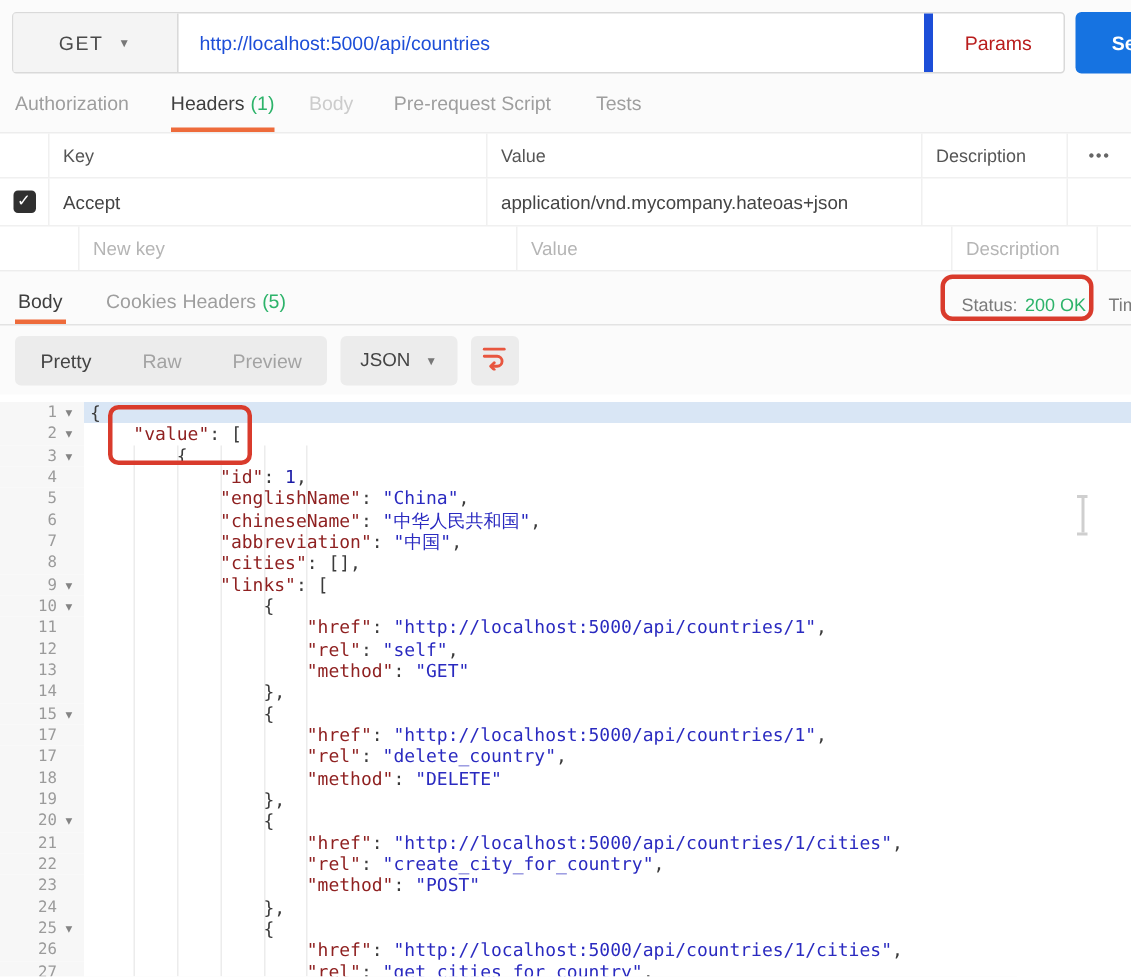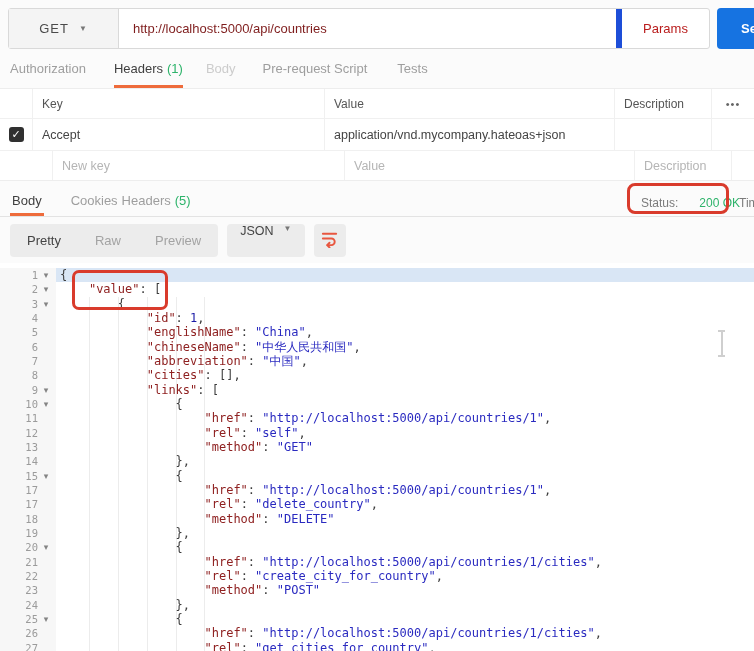--- a/index.html
+++ b/index.html
@@ -18,21 +18,21 @@
     display:flex; border:1px solid #d9d9d9; border-radius:3px; background:#fff;
   }
   .method-box {
     width:110px; background:#f4f4f4; border-right:1px solid #d9d9d9;
     display:flex; align-items:center; justify-content:center; gap:10px;
     font-size:13px; color:#4a4a4a; letter-spacing:1px; cursor:pointer;
   }
   .caret { font-size:8px; color:#777; }
   .url-input {
     flex:1; border:none; outline:none; background:transparent;
-    font-family:"Liberation Sans",sans-serif; font-size:13px; color:#7f1d1d;
+    font-family:"Liberation Sans",sans-serif; font-size:13px; color:#1d4ed8;
     padding:0 14px;
   }
   .params-btn {
     width:93px; border-left:6px solid #1d4ed8; display:flex; align-items:center;
     justify-content:center; font-size:13px; color:#b91c1c; cursor:pointer;
   }
   .send-btn {
     position:absolute; left:717px; top:8px; width:80px; height:41px;
     border:none; border-radius:4px; background:#1673e1; color:#fff;
     font-family:"Liberation Sans",sans-serif; font-size:13px; font-weight:bold; cursor:pointer;
@@ -88,21 +88,21 @@
   }
   .rstab { display:flex; align-items:center; padding:0 2px;
     border-bottom:3px solid transparent; color:#9e9e9e; cursor:pointer; }
   .rstab .cnt { color:#2db36a; margin-left:4px; }
   .rstab.active { color:#3f3f3f; border-bottom-color:#ee6b3b; }
   .r-body{ margin-right:25px; }
   .r-cook{ }
   .r-head{ margin-right:18px; }
   .status-wrap {
     position:absolute; left:641px; top:0; height:29px; display:flex;
-    align-items:center; gap:21px; font-size:12px; color:#7b7b7b;
+    align-items:center; gap:5px; font-size:12px; color:#7b7b7b;
   }
   .status-ok { color:#2db36a; }
   .time-label { position:absolute; left:739px; top:0; height:29px;
     display:flex; align-items:center; font-size:12px; color:#7b7b7b; }
 
   
   .toolbar {
     position:absolute; left:0; top:217px; width:754px; height:46px;
     display:flex; align-items:center; padding-left:10px;
   }
@@ -110,21 +110,21 @@
     display:flex; height:33px; background:#ececec; border-radius:4px; overflow:hidden;
   }
   .view-btn {
     padding:0 17px; display:flex; align-items:center; font-size:13px;
     color:#a3a3a3; cursor:pointer; background:transparent; border:none;
     font-family:"Liberation Sans",sans-serif;
   }
   .view-btn.active { color:#444; }
   .fmt-box {
     margin-left:9px; height:33px; background:#ececec; border-radius:4px;
-    display:flex; align-items:flex-start; gap:10px; padding:0 13px;
+    display:flex; align-items:center; gap:10px; padding:0 13px;
     font-size:12.5px; color:#444; cursor:pointer;
   }
   .wrap-box {
     margin-left:9px; width:32px; height:33px; background:#ececec; border-radius:4px;
     display:flex; align-items:center; justify-content:center; cursor:pointer;
   }
 
   
   .code-area {
     position:absolute; left:0; top:263px; width:754px; height:388px;

